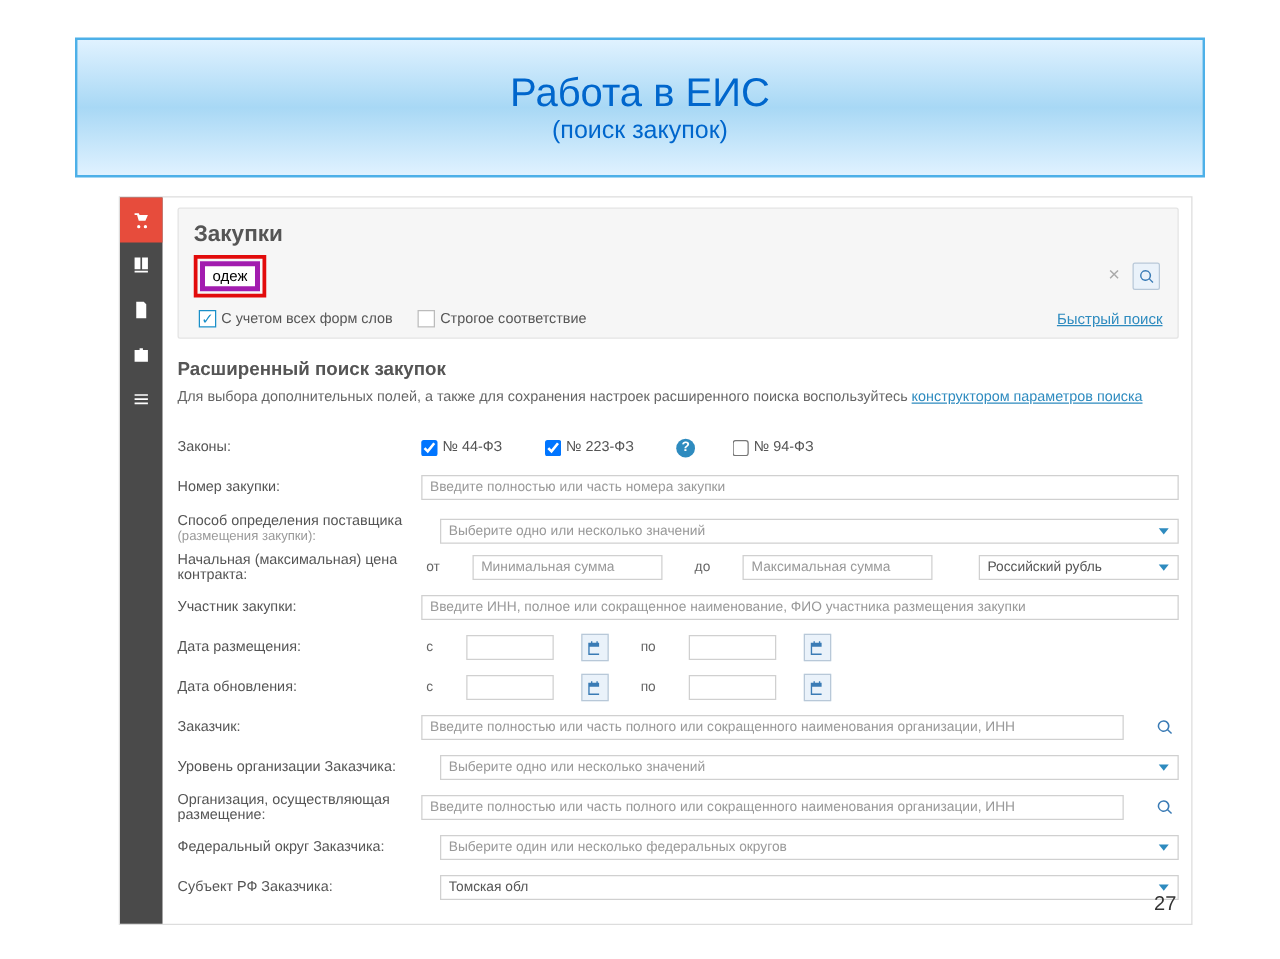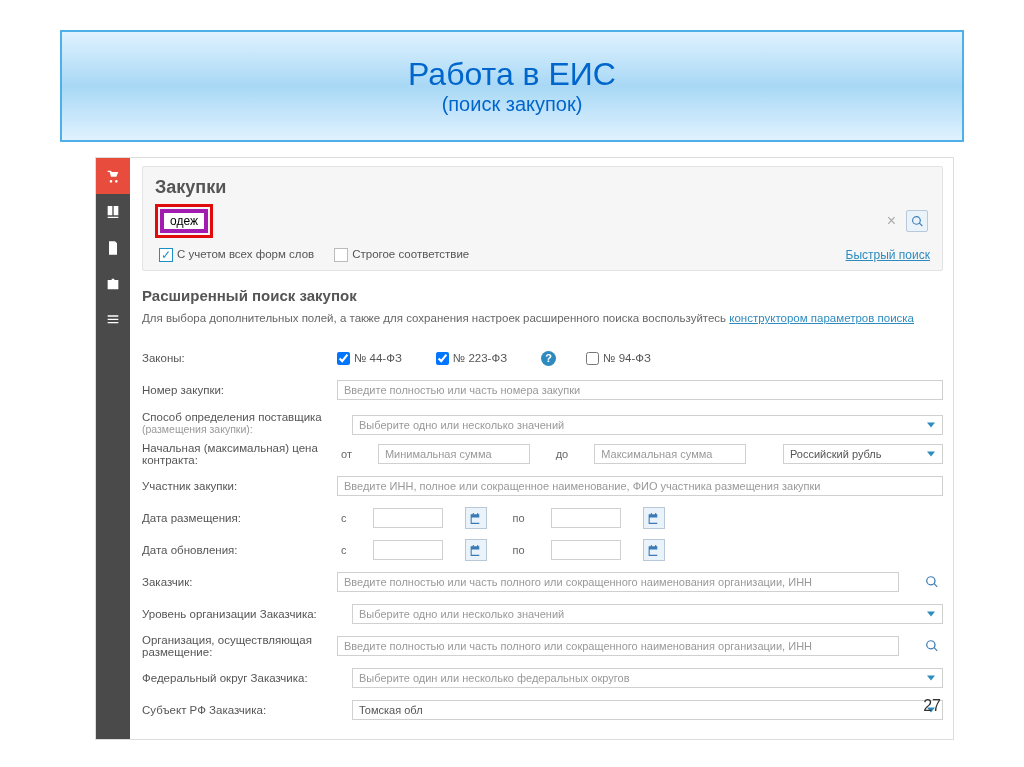--- a/index.html
+++ b/index.html
@@ -245,21 +245,21 @@
 }
 .mag-after {
   width: 22px; height: 22px;
   display: flex; align-items: center; justify-content: center;
   cursor: pointer;
 }
 .mag-after svg { width: 14px; height: 14px; fill: #3a7bb5; }
 .page-num {
   position: absolute;
   right: 12px;
-  bottom: 24px;
+  bottom: 6px;
   font-size: 16px;
   color: #333;
 }
 </style>
 </head>
 <body>
 
 <div class="slide-header">
   <h1>Работа в ЕИС</h1>
   <div class="sub">(поиск закупок)</div>

